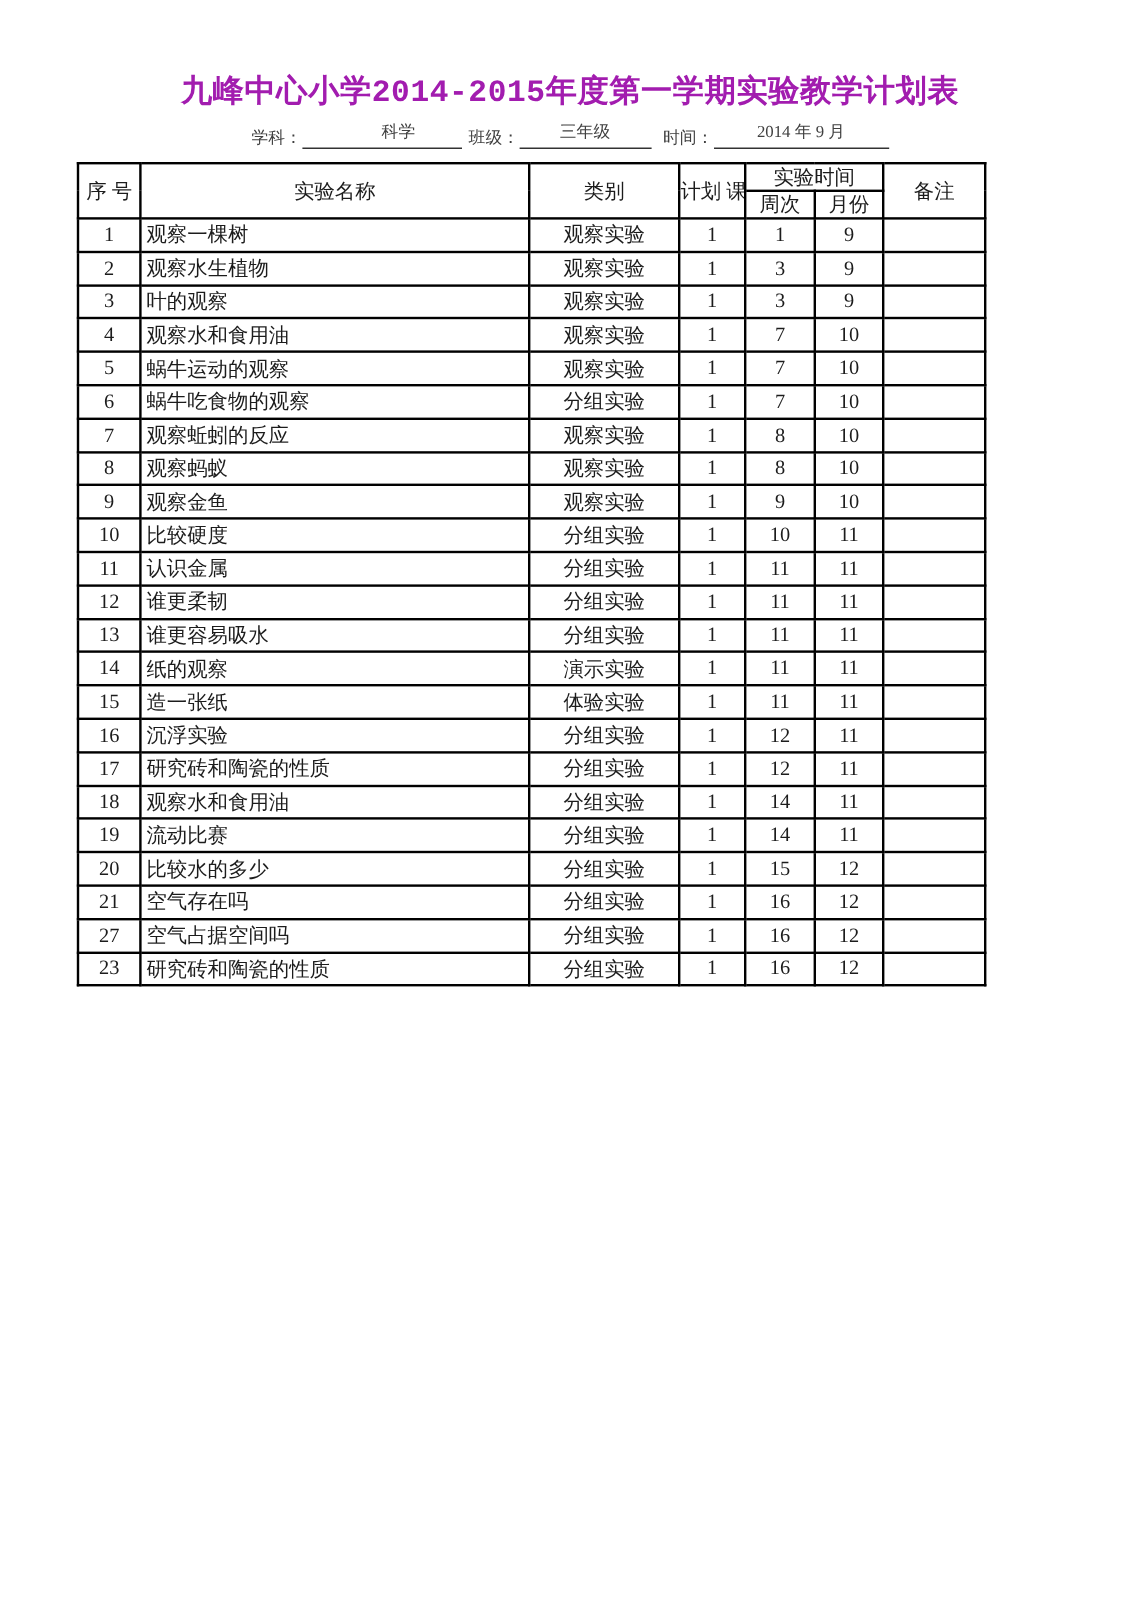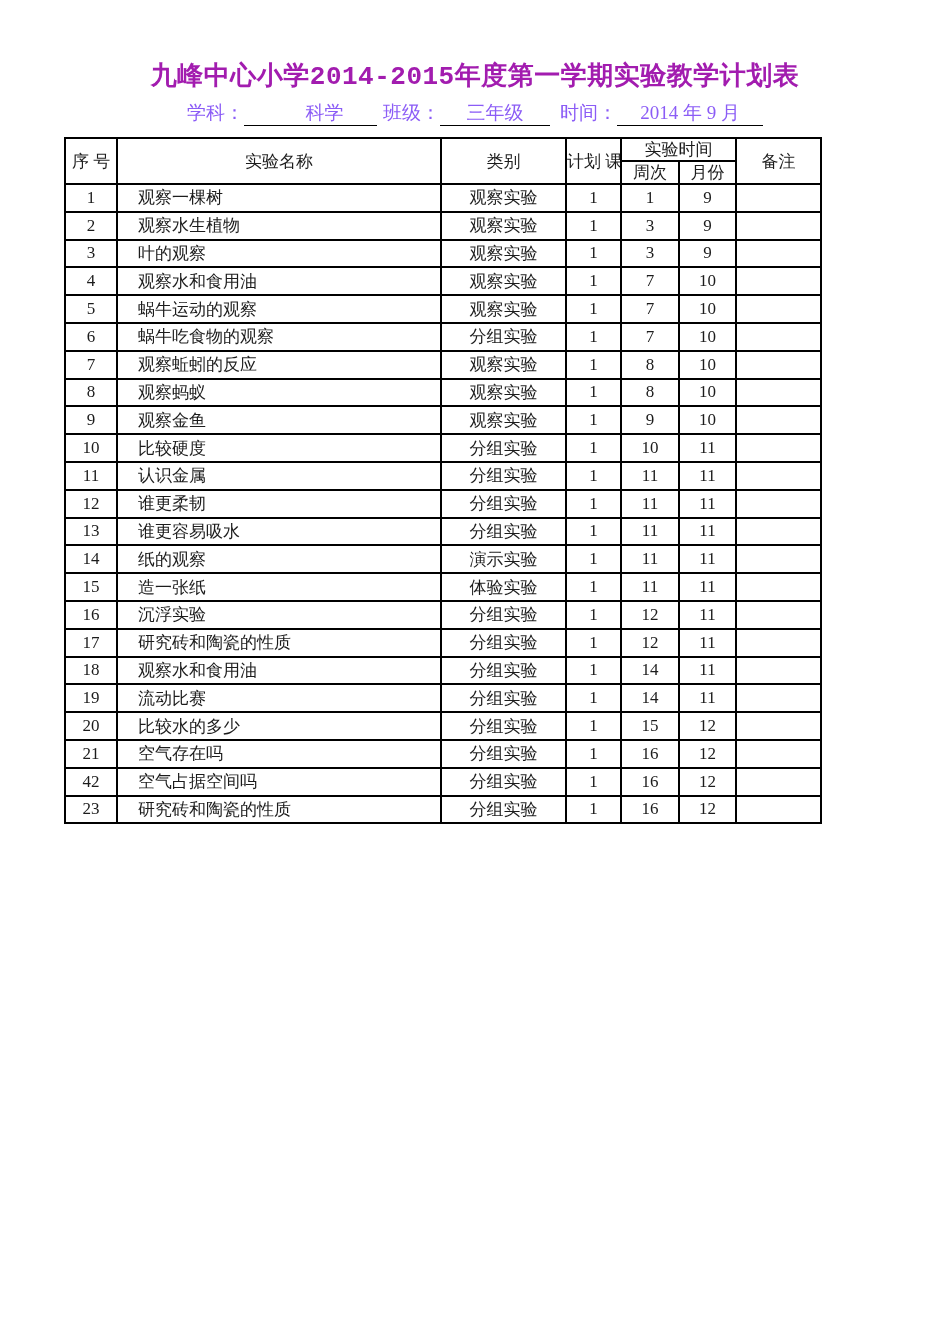--- a/index.html
+++ b/index.html
@@ -16,22 +16,22 @@
     font-size: 26px;
     font-weight: bold;
     letter-spacing: 0.5px;
     color: #a21caf;
     font-family: Liberation Mono, monospace;
   }
   .doc-subtitle {
     margin-top: 7px;
     width: 100%;
     text-align: center;
-    font-size: 19px;
-    color: #8b5cf6;
+    font-size: 14px;
+    color: #404040;
     white-space: nowrap;
   }
   .doc-subtitle .lbl { display: inline-block; }
   .blank {
     display: inline-block;
     border-bottom: 1.6px solid #000;
     text-align: center;
     vertical-align: bottom;
     line-height: 22px;
     height: 24px;
@@ -58,21 +58,21 @@
   table.plan thead th {
     text-align: center;
     vertical-align: middle;
     line-height: 21px;
   }
   th.wrap2 { white-space: pre-line; }
   table.plan thead tr.h1 th { height: 23px; }
   table.plan thead tr.h2 th { height: 23px; }
   table.plan tbody tr { height: 27.8px; }
   td.c { text-align: center; vertical-align: middle; }
-  td.l { text-align: left; vertical-align: middle; padding-left: 20px; }
+  td.l { text-align: left; vertical-align: middle; padding-left: 4px; }
 </style>
 </head>
 <body>
 
 <div class="doc-title">九峰中心小学2014-2015年度第一学期实验教学计划表</div>
 
 <div class="doc-subtitle">
   <span class="lbl">学科：</span><span class="blank subject">科学</span><span class="gap-sm"></span><span class="lbl">班级：</span><span class="blank clazz">三年级</span><span class="gap-sm"></span><span class="lbl">时间：</span><span class="blank time">2014 年 9 月</span>
 </div>
 
@@ -286,21 +286,21 @@
       <tr>
     <td class="c">21</td>
     <td class="l">空气存在吗</td>
     <td class="c">分组实验</td>
     <td class="c">1</td>
     <td class="c">16</td>
     <td class="c">12</td>
     <td class="c"></td>
   </tr>
       <tr>
-    <td class="c">42</td>
+    <td class="c">27</td>
     <td class="l">空气占据空间吗</td>
     <td class="c">分组实验</td>
     <td class="c">1</td>
     <td class="c">16</td>
     <td class="c">12</td>
     <td class="c"></td>
   </tr>
       <tr>
     <td class="c">23</td>
     <td class="l">研究砖和陶瓷的性质</td>

